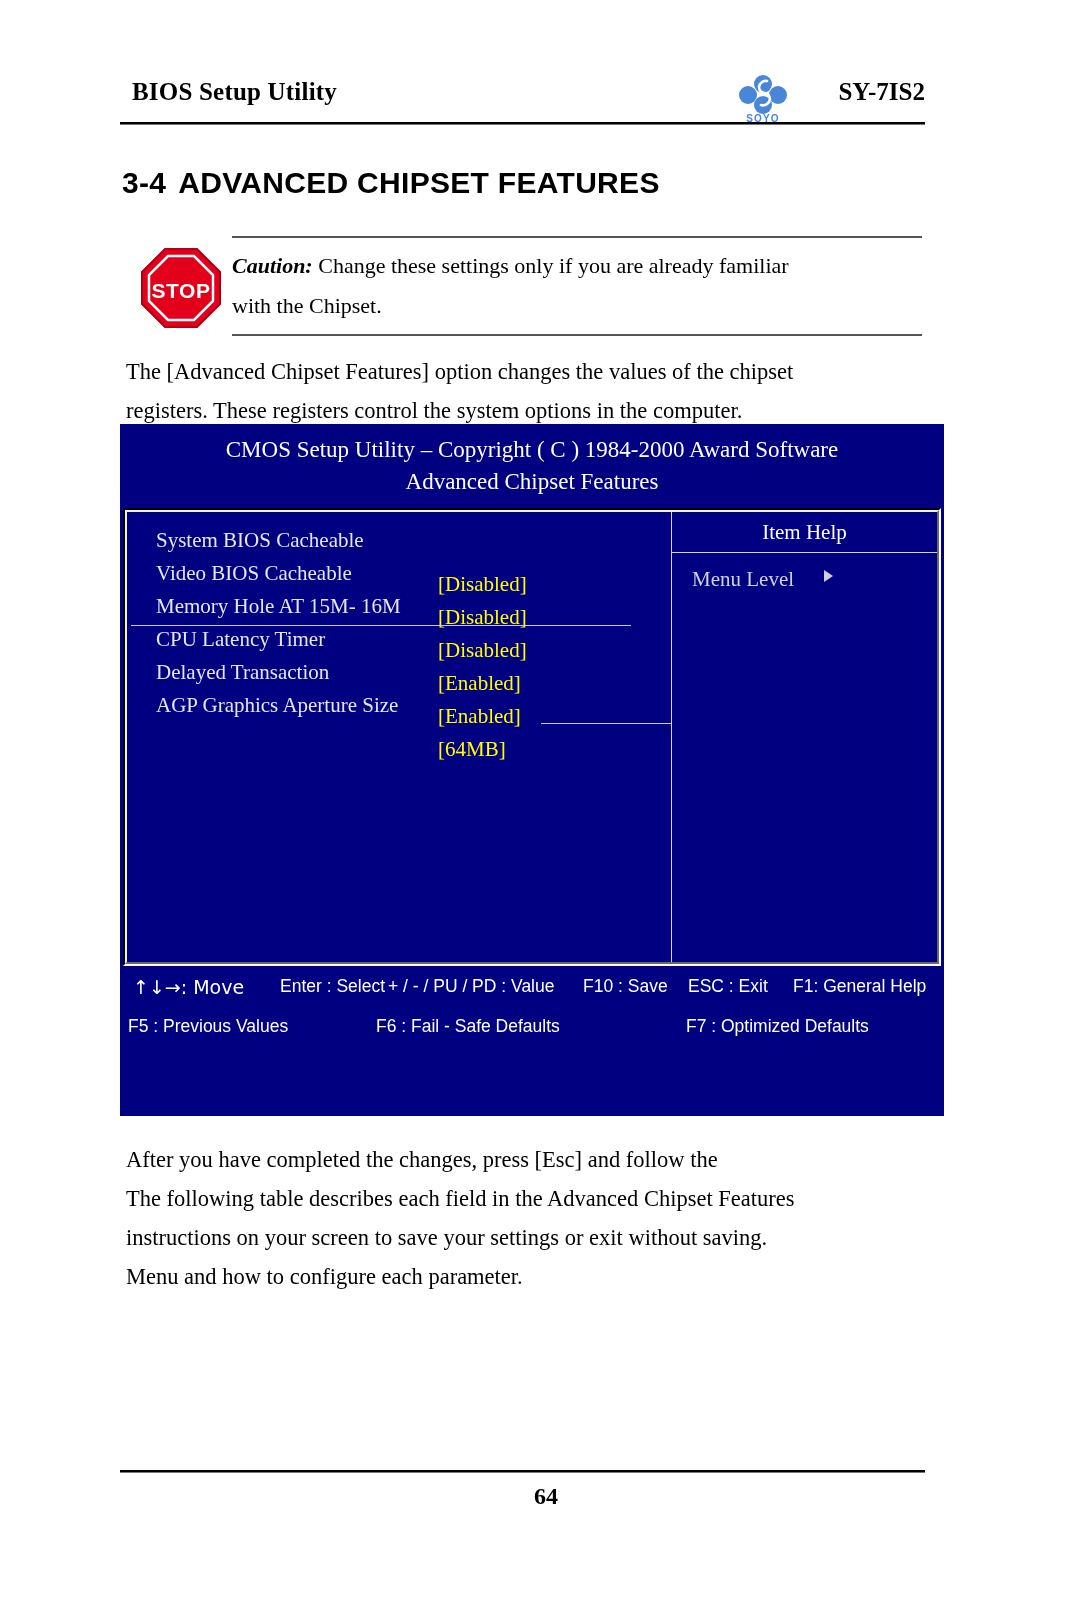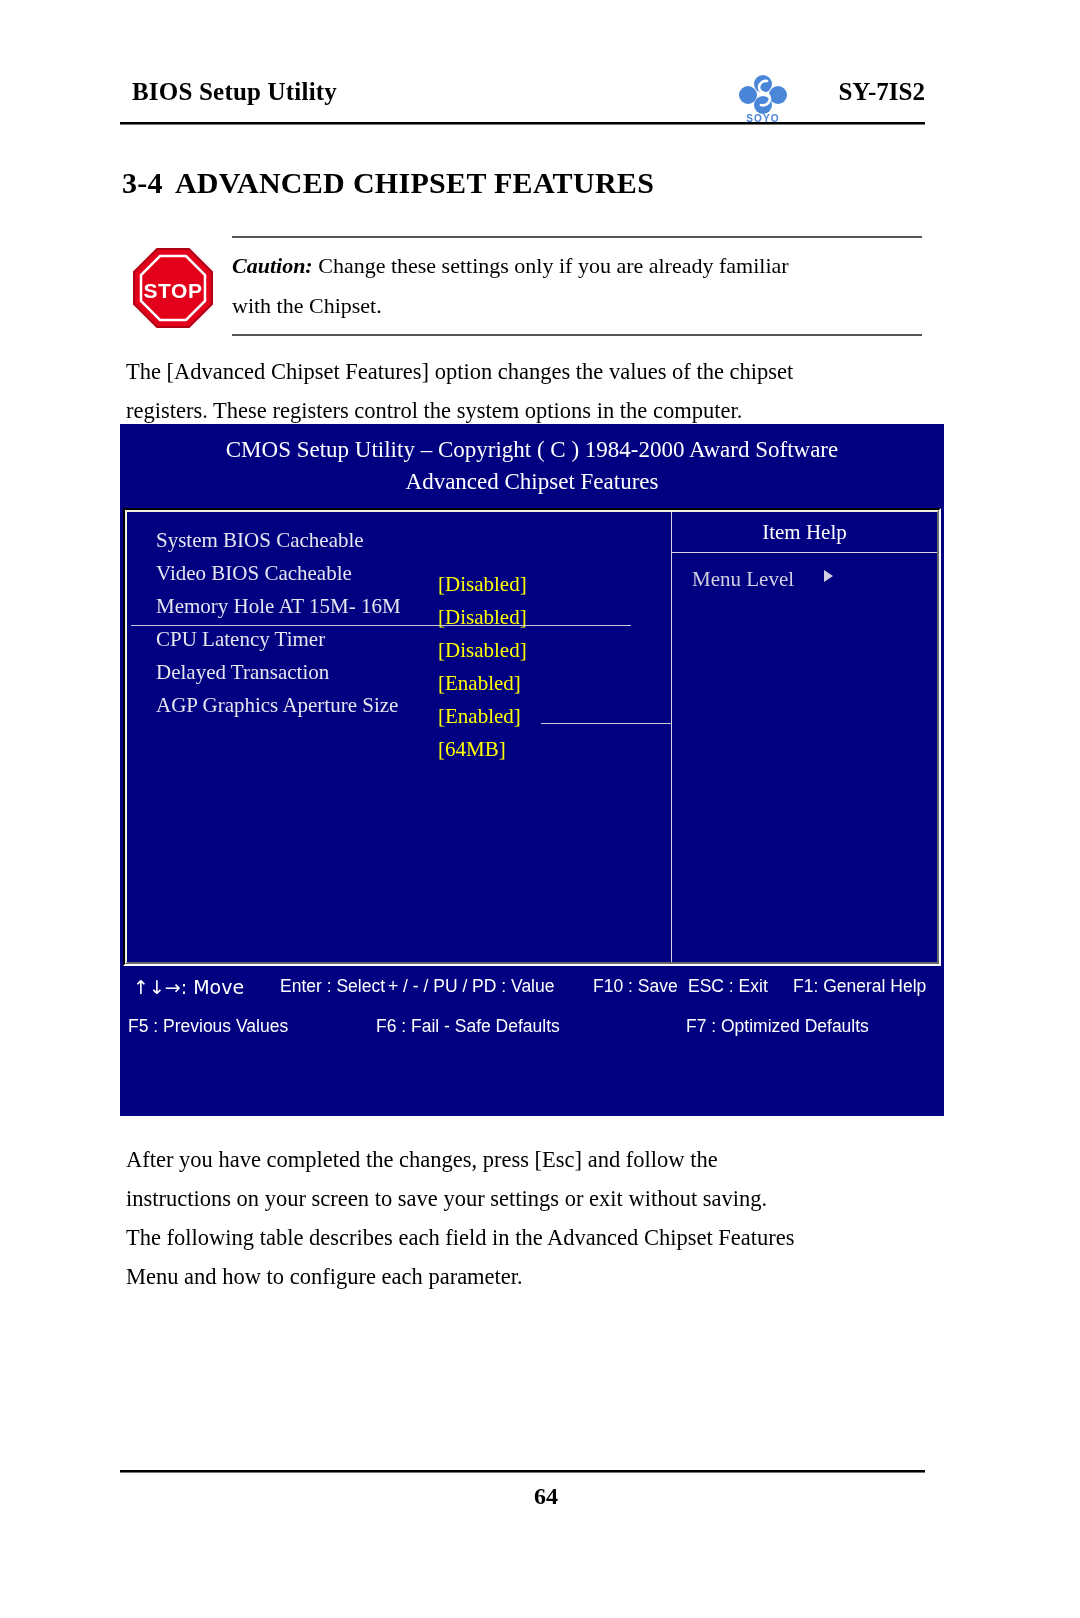--- a/index.html
+++ b/index.html
@@ -68,40 +68,40 @@
     height: 0;
     border-top: 2px solid #000;
     border-bottom: 1px solid #777;
   }
 
   
   .section-title {
     position: absolute;
     left: 122px;
     top: 166px;
-    font-family: Liberation Serif, serif;
+    font-family: Liberation Sans, sans-serif;
     font-weight: bold;
     font-size: 30px;
     letter-spacing: 0.3px;
     color: #000;
     white-space: nowrap;
   }
   .section-title .num { margin-right: 12px; }
 
   
   .caution-wrap {
     position: absolute;
     left: 122px;
     top: 236px;
     width: 800px;
     height: 96px;
   }
   .stop-sign {
     position: absolute;
-    left: 9px;
+    left: 17px;
     top: 10px;
     width: 84px;
     height: 84px;
   }
   .stop-sign svg { display: block; }
   .caution-body {
     position: absolute;
     left: 110px;
     top: 0;
     width: 690px;
@@ -454,37 +454,37 @@
 
       </div>
     </div>
 
     <div class="bios-keys">
 
       <div class="keys-line" style="top:6px;">
         <span class="key-item arrow-glyphs" style="left:10px;">↑↓→: Move</span>
         <span class="key-item" style="left:157px;text-align:right;">Enter : Select</span>
         <span class="key-item" style="left:265px;">+ / - / PU / PD : Value</span>
-        <span class="key-item" style="left:460px;margin-left:10px;">F10 : Save</span>
+        <span class="key-item" style="left:460px;">F10 : Save</span>
         <span class="key-item" style="left:565px;">ESC : Exit</span>
         <span class="key-item" style="left:670px;">F1: General Help</span>
       </div>
 
       <div class="keys-line" style="top:46px;">
         <span class="key-item" style="left:5px;">F5 : Previous Values</span>
         <span class="key-item" style="left:253px;">F6 : Fail - Safe Defaults</span>
         <span class="key-item" style="left:563px;">F7 : Optimized Defaults</span>
       </div>
 
     </div>
   </div>
 
   <div class="para para-outro">
     <div>After you have completed the changes, press [Esc] and follow the</div>
+    <div>The following table describes each field in the Advanced Chipset Features</div>
     <div>instructions on your screen to save your settings or exit without saving.</div>
-    <div>The following table describes each field in the Advanced Chipset Features</div>
     <div>Menu and how to configure each parameter.</div>
   </div>
 
   <div class="doc-footer-rule"></div>
   <div class="page-number">64</div>
 
 </div>
 
 </body></html>

